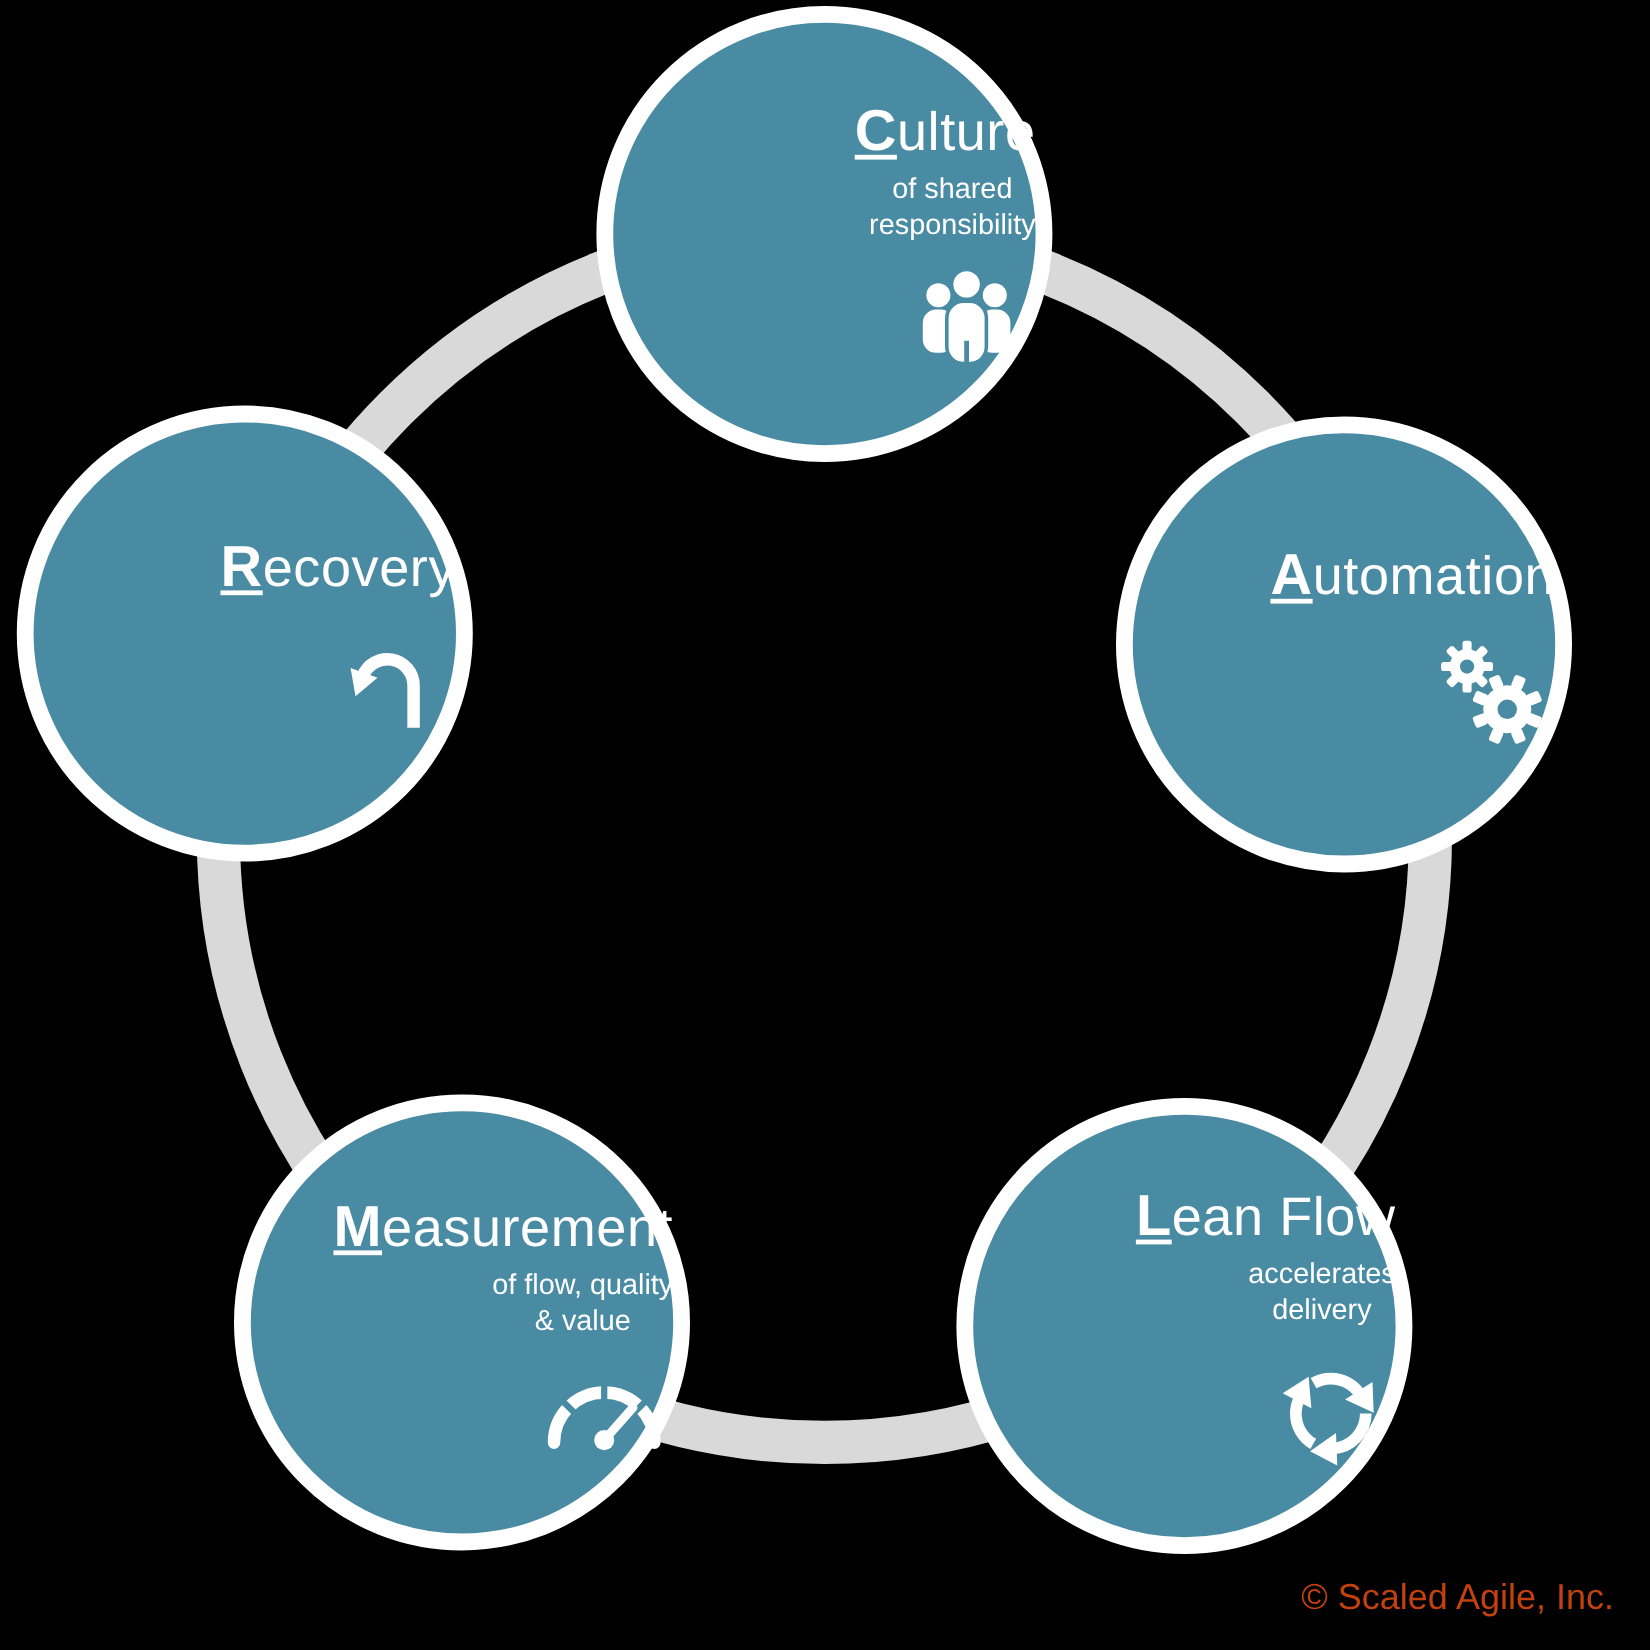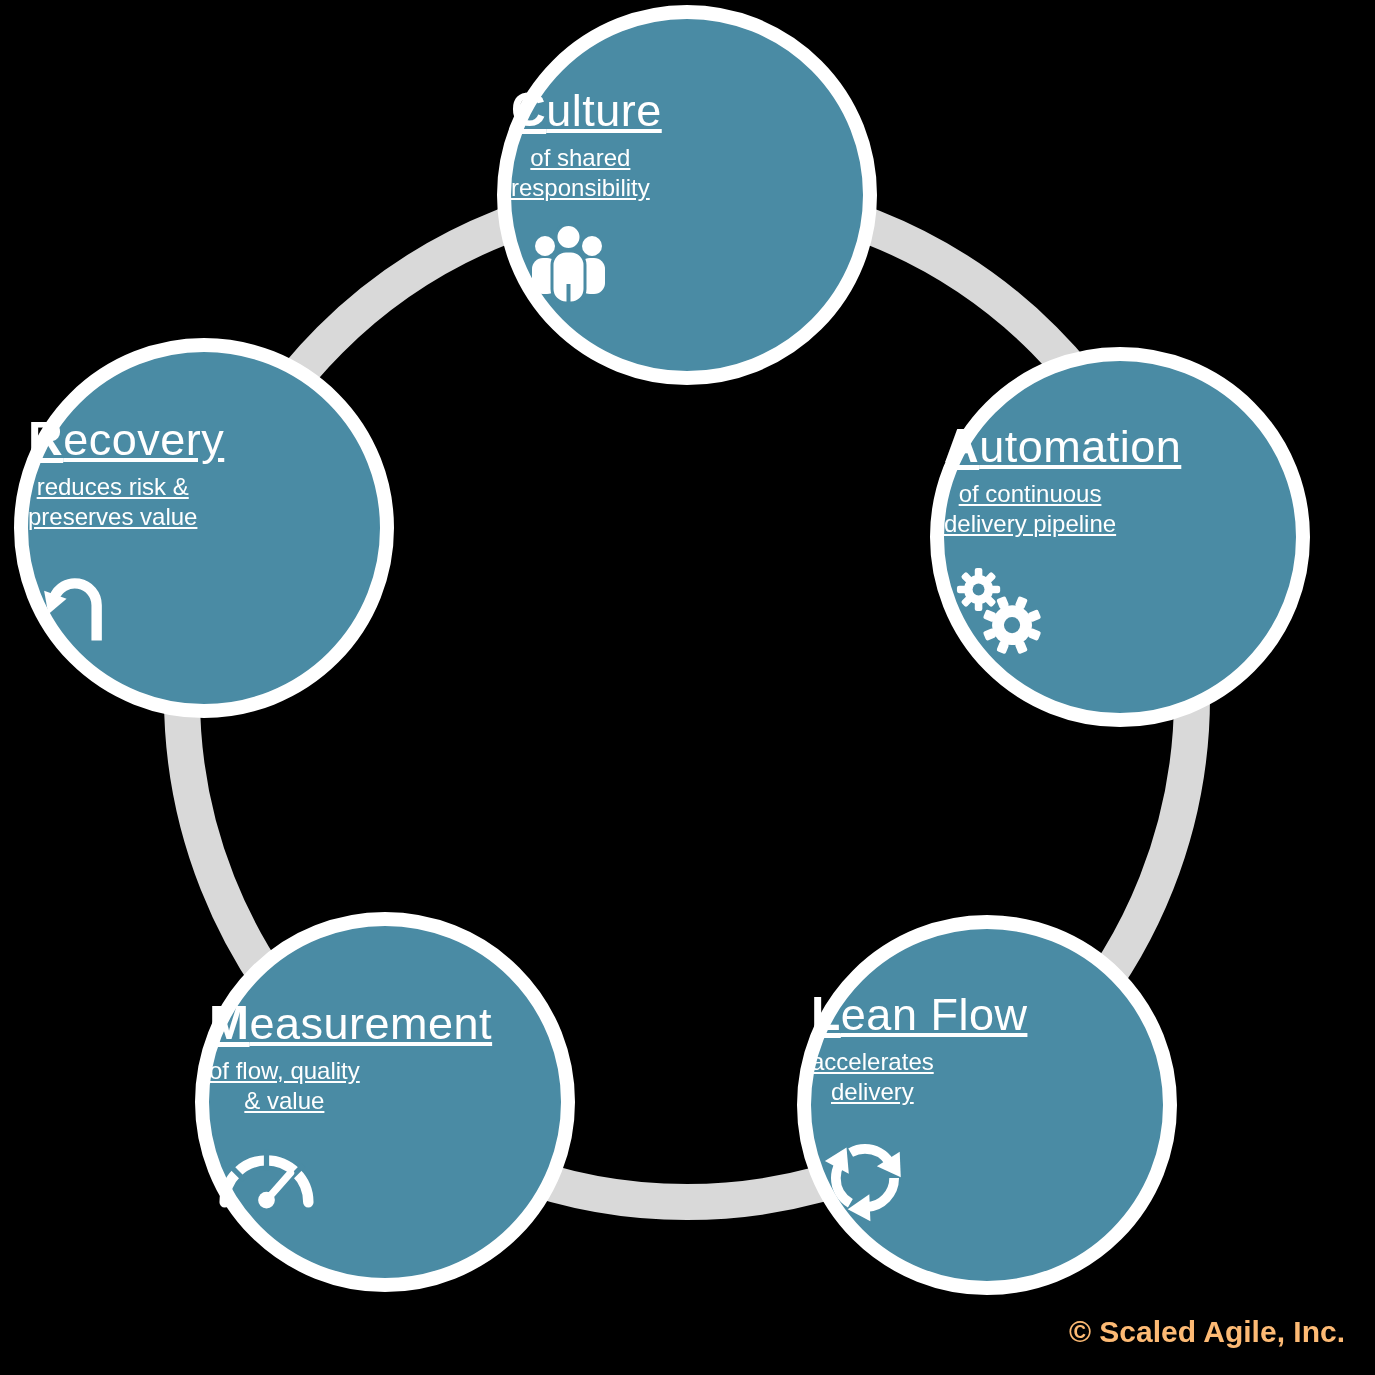--- a/index.html
+++ b/index.html
@@ -23,25 +23,24 @@
 
   .node {
     position: absolute;
     width: 380px; height: 380px;
     box-sizing: border-box;
     background: var(--node_fill, #4a8ba4);
     border: 14px solid var(--node_border, #fff);
     border-radius: 50%;
     z-index: 2;
     display: flex; flex-direction: column;
-    align-items: flex-start; justify-content: center;
+    align-items: flex-end; justify-content: center;
     text-align: center;
     color: var(--text, #fff);
     padding-top: 10px;
-    text-decoration: underline;
   }
   .node-culture     { left: 497px; top: 5px; }
   .node-automation  { left: 930px; top: 347px; }
   .node-lean-flow   { left: 797px; top: 915px; }
   .node-measurement { left: 195px; top: 912px; }
   .node-recovery    { left: 14px;  top: 338px; }
 
   .node-title {
     font-size: 45px; line-height: 1.1; font-weight: 400;
     letter-spacing: 0.5px; white-space: nowrap;
@@ -57,21 +56,21 @@
     white-space: pre-line; margin-top: 6px;
   }
   .node-icon { margin-top: 16px; line-height: 0; }
 
   svg .wht { fill: #fff; }
   svg .hole { fill: var(--node_fill, #4a8ba4); }
   svg .outlined { fill: #fff; stroke: var(--node_fill, #4a8ba4); stroke-width: 3; }
 
   .copyright {
     position: absolute; right: 30px; bottom: 26px;
-    color: #fdba74; font-size: 30px; z-index: 3; font-weight: bold;
+    color: #c2410c; font-size: 30px; z-index: 3;
   }
 </style>
 </head>
 <body>
 
 <div class="stage">
 
   <div class="connector-ring"></div>
 
   <div class="node node-culture">
@@ -86,22 +85,20 @@
         <rect class="wht" x="68" y="38" width="26" height="36" rx="11"></rect>
         <circle class="outlined" cx="57.5" cy="17" r="12.5"></circle>
         <rect class="outlined" x="41" y="31" width="33" height="52" rx="14"></rect>
         <rect class="hole" x="55.5" y="64" width="4" height="19"></rect>
       </svg>
     </div>
   </div>
 
   <div class="node node-automation">
     <div class="node-title"><span class="lead-letter">A</span><span>utomation</span></div>
-    <div class="node-subtitle">of continuous
-delivery pipeline</div>
     <div class="node-icon">
       <svg width="108" height="108" viewBox="0 0 100 100">
         <g transform="translate(32,31)" class="wht">
           <rect x="-3.5" y="-20" width="7" height="9" rx="2"></rect>
           <rect x="-3.5" y="-20" width="7" height="9" rx="2" transform="rotate(45)"></rect>
           <rect x="-3.5" y="-20" width="7" height="9" rx="2" transform="rotate(90)"></rect>
           <rect x="-3.5" y="-20" width="7" height="9" rx="2" transform="rotate(135)"></rect>
           <rect x="-3.5" y="-20" width="7" height="9" rx="2" transform="rotate(180)"></rect>
           <rect x="-3.5" y="-20" width="7" height="9" rx="2" transform="rotate(225)"></rect>
           <rect x="-3.5" y="-20" width="7" height="9" rx="2" transform="rotate(270)"></rect>
@@ -154,22 +151,20 @@
           <polygon points="34,79 54,65 55,90"></polygon>
           <polygon points="34,79 54,65 55,90" transform="rotate(120,50,50)"></polygon>
           <polygon points="34,79 54,65 55,90" transform="rotate(240,50,50)"></polygon>
         </g>
       </svg>
     </div>
   </div>
 
   <div class="node node-recovery">
     <div class="node-title"><span class="lead-letter">R</span><span>ecovery</span></div>
-    <div class="node-subtitle">reduces risk &amp;
-preserves value</div>
     <div class="node-icon">
       <svg width="104" height="104" viewBox="0 0 100 100">
         <path d="M 66,88 L 66,54 A 21 21 0 0 0 25.3,46.8" fill="none" stroke="#fff" stroke-width="10"></path>
         <polygon class="wht" points="19.5,62.8 37.1,47.9 15.5,40.1"></polygon>
       </svg>
     </div>
   </div>
 
   <div class="copyright">© Scaled Agile, Inc.</div>
 

